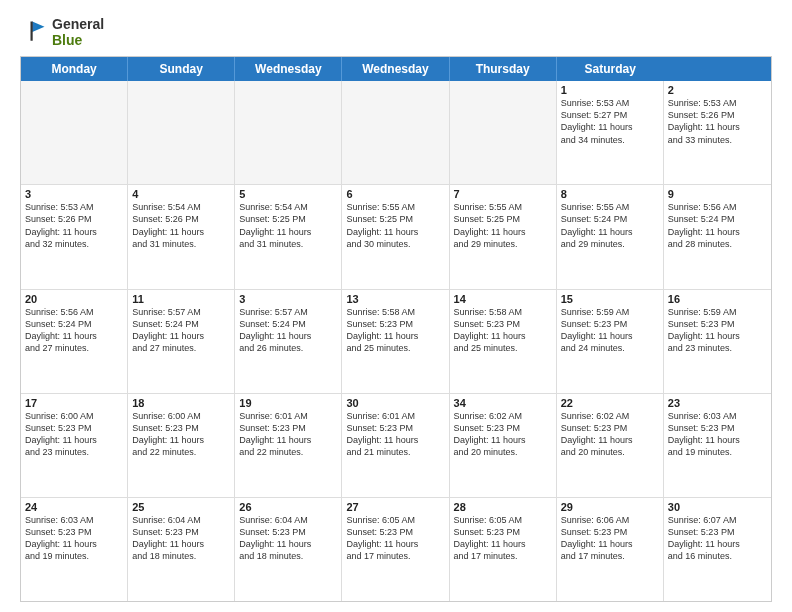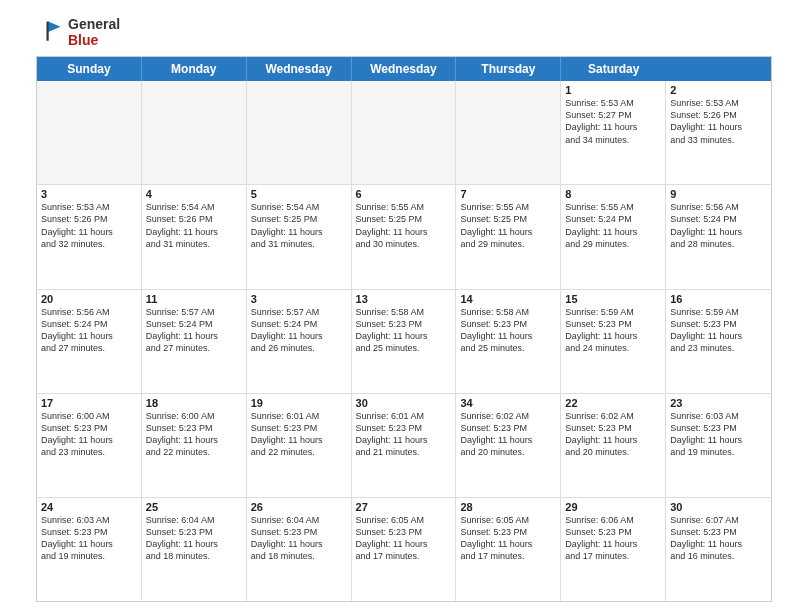--- a/index.html
+++ b/index.html
@@ -6,21 +6,21 @@
     body {
       font-family: Arial, sans-serif;
       background: #fff;
       width: 792px;
       height: 612px;
       overflow: hidden;
     }
     .page {
       width: 792px;
       height: 612px;
-      padding: 16px 20px 10px 36px;
+      padding: 16px 20px 10px 20px;
       display: flex;
       flex-direction: column;
     }
     .header {
       display: flex;
       align-items: flex-start;
       justify-content: space-between;
       margin-bottom: 8px;
     }
     .logo {
@@ -109,33 +109,33 @@
         <rect x="0" y="0" width="32" height="32" fill="white"></rect>
 
         <polygon points="14,4 28,10 14,16" fill="#1a7abf"></polygon>
         <polygon points="14,4 14,16 20,10" fill="#2979c2" opacity="0.7"></polygon>
         <rect x="12" y="4" width="2.5" height="22" fill="#333"></rect>
       </svg>
       <div>
         <div style="font-size:14px;font-weight:bold;color:#333;line-height:1.15;">
           <span style="color:#333;">General</span>
         </div>
-        <div style="font-size:14px;font-weight:bold;color:#b91c1c;line-height:1.15;">Blue</div>
+        <div style="font-size:14px;font-weight:bold;color:#4d7c0f;line-height:1.15;">Blue</div>
       </div>
     </div>
     <div class="title-block">
       <div class="month-title"></div>
       <div class="subtitle"></div>
     </div>
   </div>
 
   <div class="calendar">
     <div class="cal-header-row">
-    <div class="cal-header-cell">Sunday</div>
-        <div class="cal-header-cell">Monday</div>
+    <div class="cal-header-cell">Monday</div>
+        <div class="cal-header-cell">Sunday</div>
         <div class="cal-header-cell">Wednesday</div>
         <div class="cal-header-cell">Wednesday</div>
         <div class="cal-header-cell">Thursday</div>
         <div class="cal-header-cell">Saturday</div>
       </div>
     <div class="cal-body">
     <div class="cal-row">
           <div class="cal-cell empty"></div>
           <div class="cal-cell empty"></div>
           <div class="cal-cell empty"></div>

